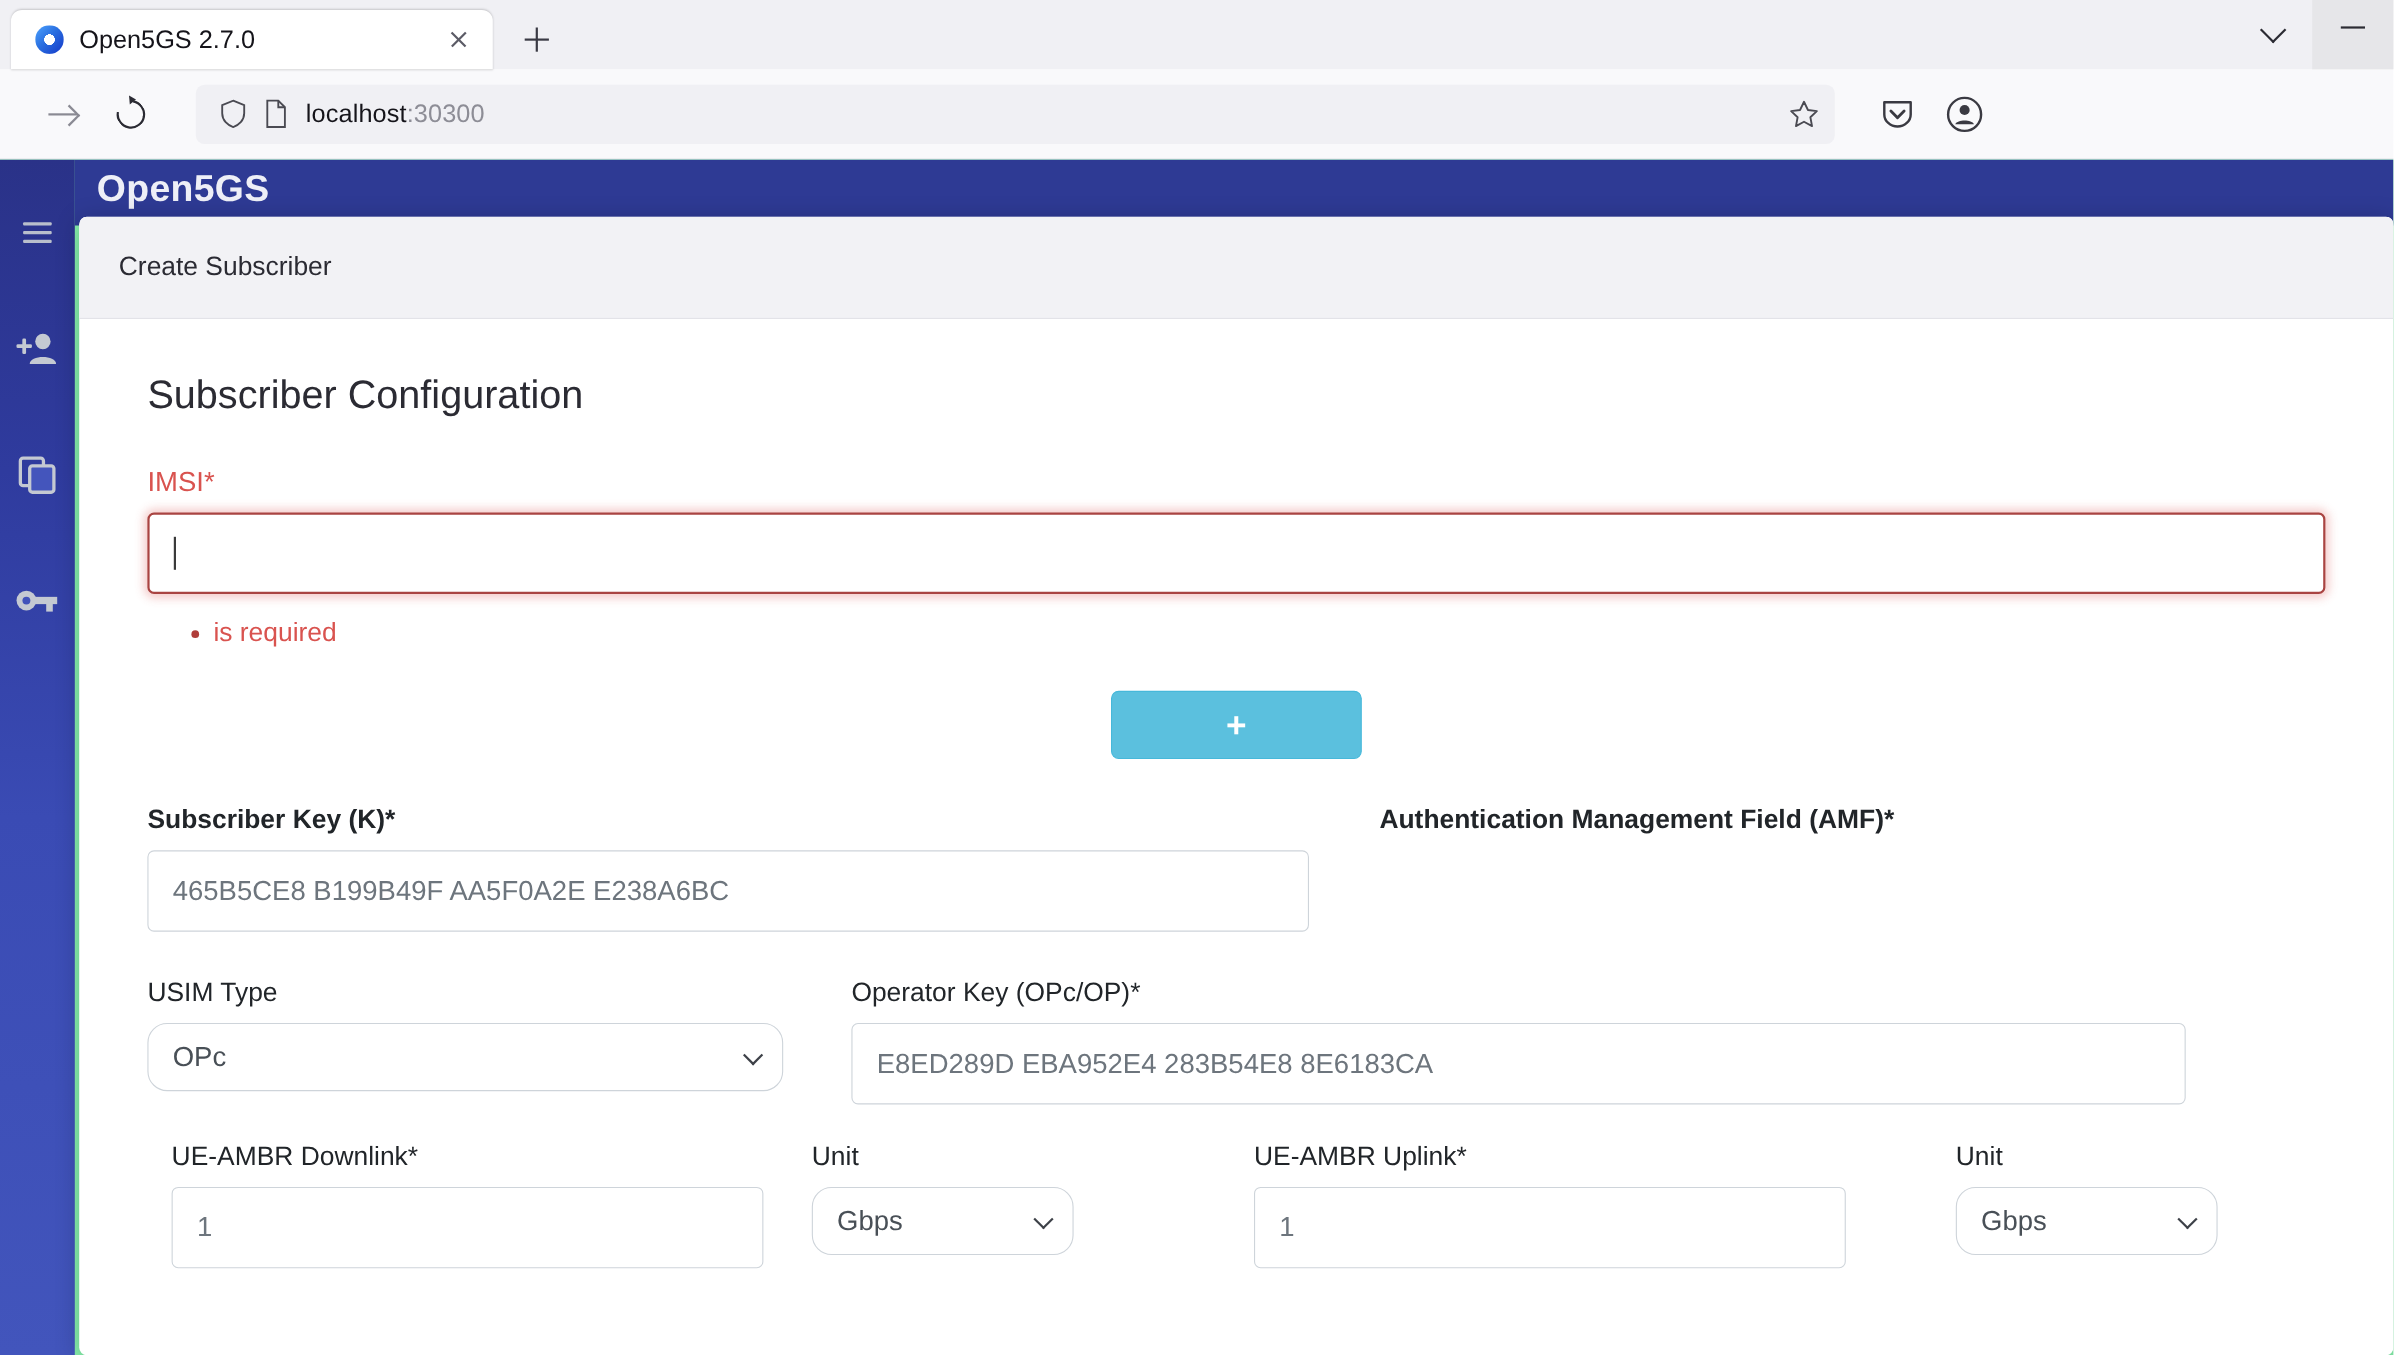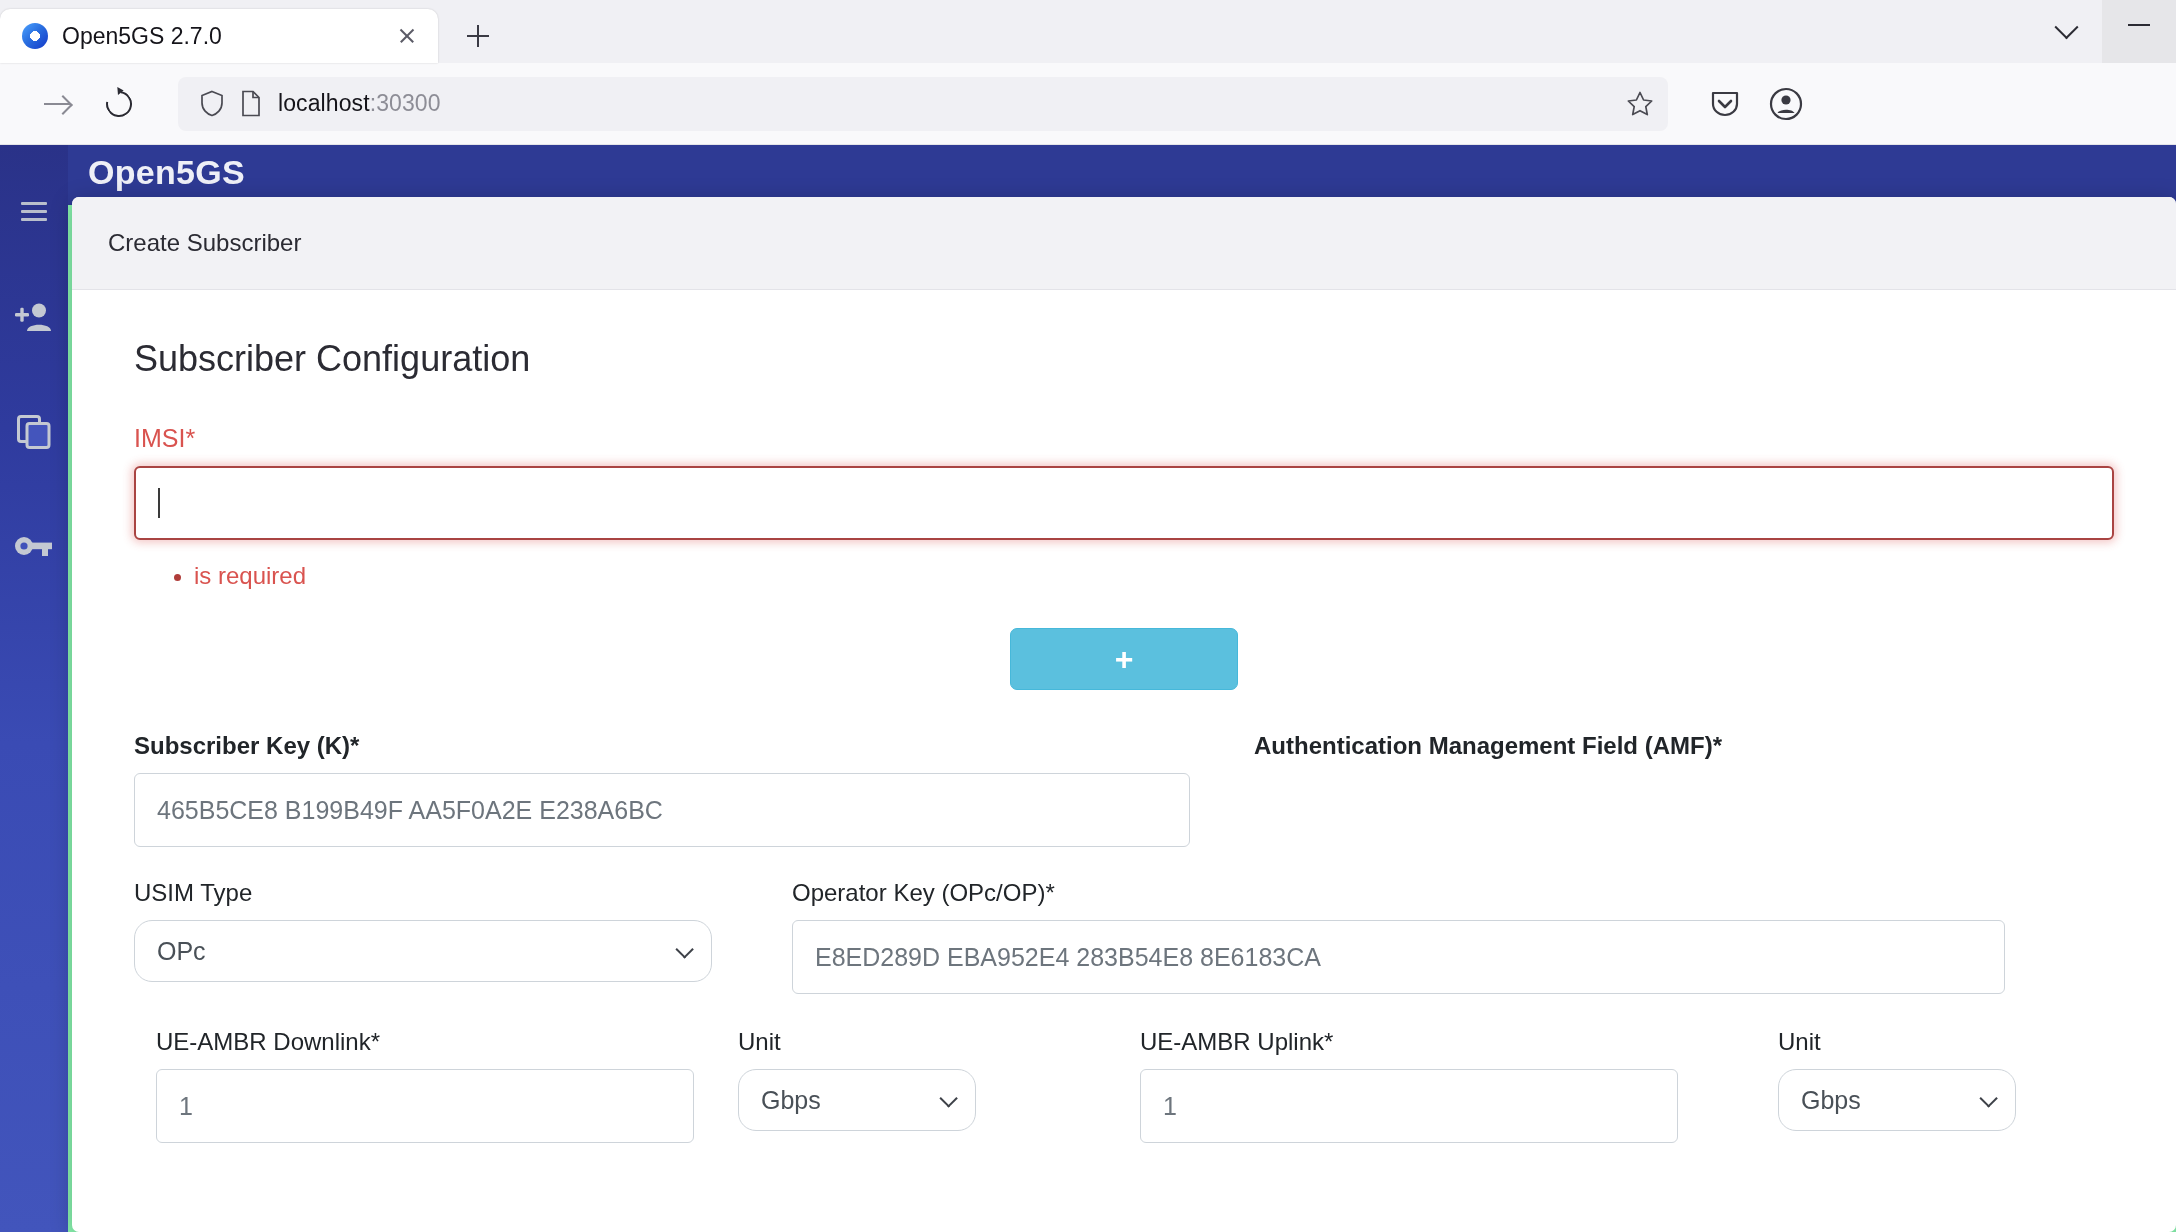--- a/index.html
+++ b/index.html
@@ -11,21 +11,21 @@
   }
 
   
   .browser { width: 2176px; height: 1232px; position: relative; }
 
   .tabstrip {
     height: 63px;
     background: #f0f0f4;
     display: flex;
     align-items: flex-end;
-    padding: 0 0 0 0;
+    padding: 0 0 0 10px;
     position: relative;
   }
   .tab {
     height: 54px;
     width: 438px;
     background: #ffffff;
     border-radius: 10px 10px 0 0;
     display: flex;
     align-items: center;
     padding: 0 14px 0 22px;
@@ -412,21 +412,21 @@
         <div class="row" style="gap: 60px;">
           <div class="col" style="width: 1060px;">
             <div class="field-label">Subscriber Key (K)*</div>
             <div class="input" style="width: 1056px;">465B5CE8 B199B49F AA5F0A2E E238A6BC</div>
           </div>
           <div class="col" style="width: 800px;">
             <div class="field-label">Authentication Management Field (AMF)*</div>
           </div>
         </div>
 
-        <div class="row" style="gap: 78px; margin-top: 32px;">
+        <div class="row" style="gap: 60px; margin-top: 42px;">
           <div class="col" style="width: 580px;">
             <div class="field-label plain">USIM Type</div>
             <div class="select" style="width: 578px;">
               <span>OPc</span>
               <span class="chev"></span>
             </div>
           </div>
           <div class="col" style="width: 1215px;">
             <div class="field-label plain">Operator Key (OPc/OP)*</div>
             <div class="input" style="width: 1213px;">E8ED289D EBA952E4 283B54E8 8E6183CA</div>

